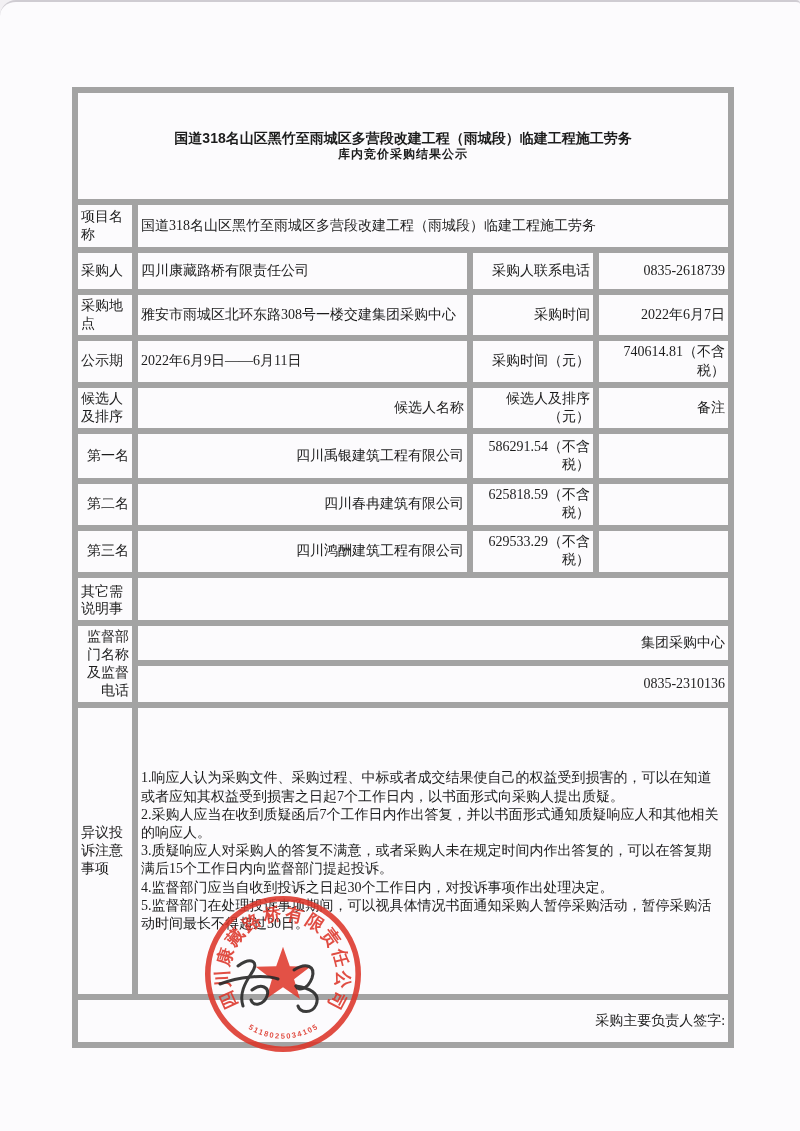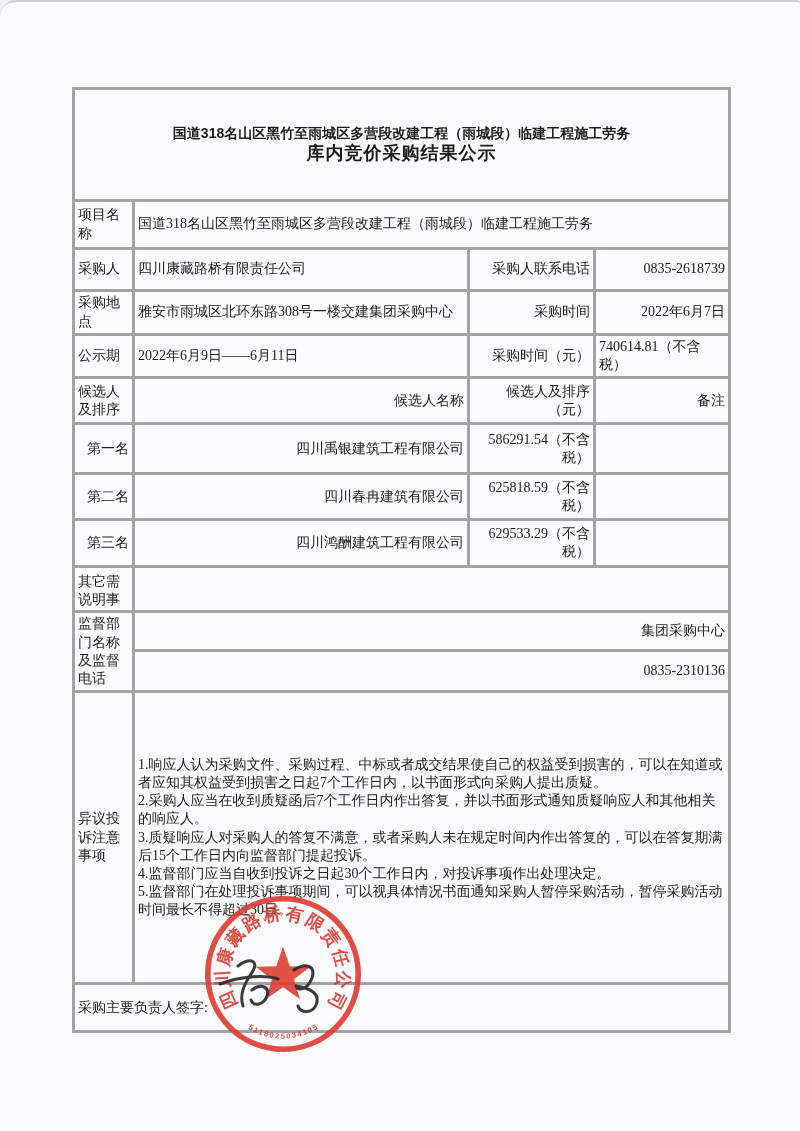--- a/index.html
+++ b/index.html
@@ -15,45 +15,45 @@
     border-top:2px solid #cfccd2;
     border-radius:16px 4px 0 0;
     overflow:hidden;
   }
   table.doc{
     position:absolute;left:72px;top:85px;width:656px;
     border-collapse:collapse;table-layout:fixed;
     background:transparent;
   }
   table.doc td{
-    border:3px solid #a3a3a3;
+    border:6px solid #a3a3a3;
     font-size:14px;line-height:1.3;
     padding:2px 3px;
     overflow:hidden;
     vertical-align:middle;
   }
   table.doc{border:2px solid #2e2e2e;}
   .title-cell{
     text-align:center;
     font-family:"Liberation Sans","DejaVu Sans",sans-serif;
     font-weight:bold;font-size:19.5px;line-height:1.65;
     padding:0 12px;
   }
-  .title-cell .subtitle{font-size:18px;letter-spacing:1px;}
+  .title-cell .subtitle{font-size:12px;letter-spacing:1px;}
   .lbl{padding-left:4px;margin-top:28px;}
-  .lbl-center{text-align:left;padding:2px 0;}
+  .lbl-center{text-align:right;padding:2px 0;}
   .val-left{padding-left:8px;}
   .val-center{text-align:right;}
-  .small-wrap{font-size:12.5px;line-height:1.35;text-align:left;padding:2px 8px;margin-left:28px;}
+  .small-wrap{font-size:12.5px;line-height:1.35;text-align:right;padding:2px 8px;margin-left:28px;}
   .notes{
     white-space:pre-wrap;
     font-size:14px;line-height:1.45;
     padding:0 8px;
   }
-  .sig-row{padding-left:6px;}
+  .sig-row{padding-left:6px;text-align:right;}
   .stamp{
     position:absolute;left:195px;top:892px;width:176px;height:160px;
     opacity:0.87;pointer-events:none;
   }
   .signature{
     position:absolute;left:208px;top:948px;width:150px;height:72px;
     pointer-events:none;
   }
 </style>
 </head>

